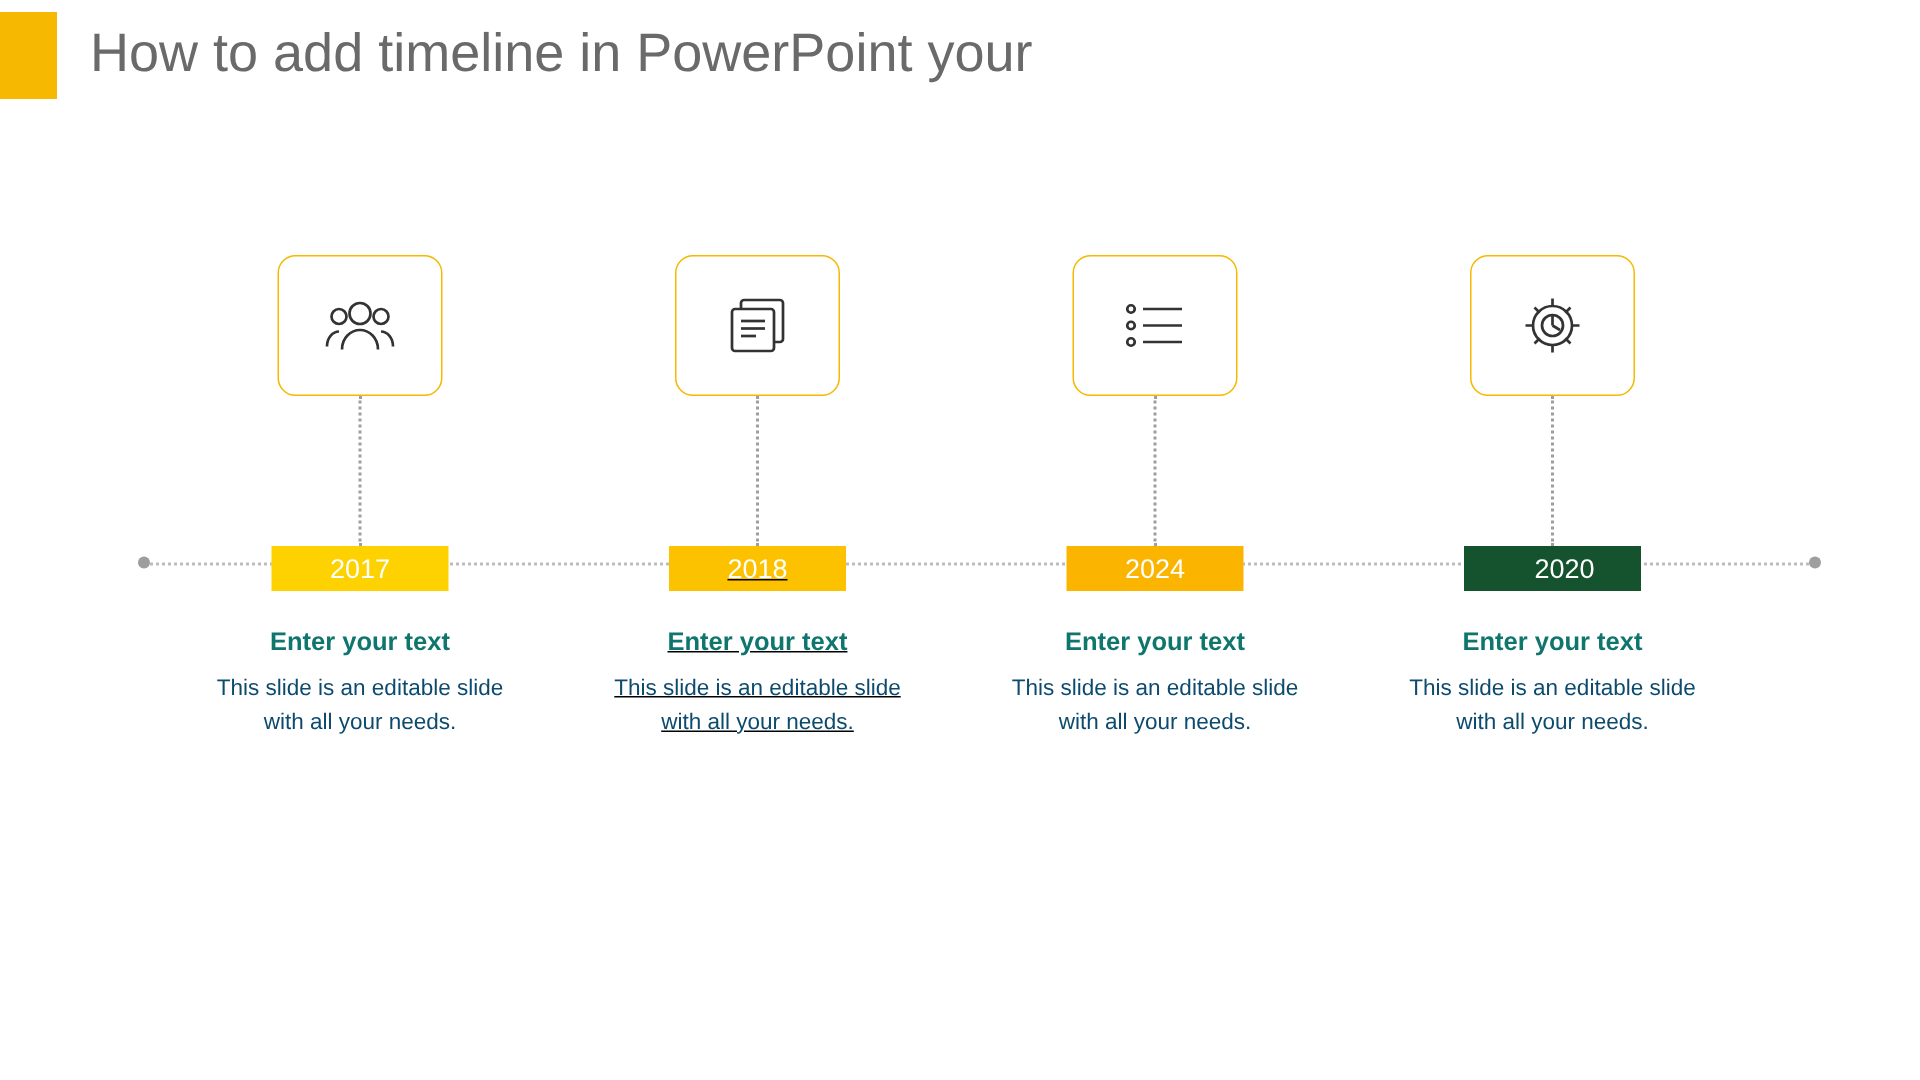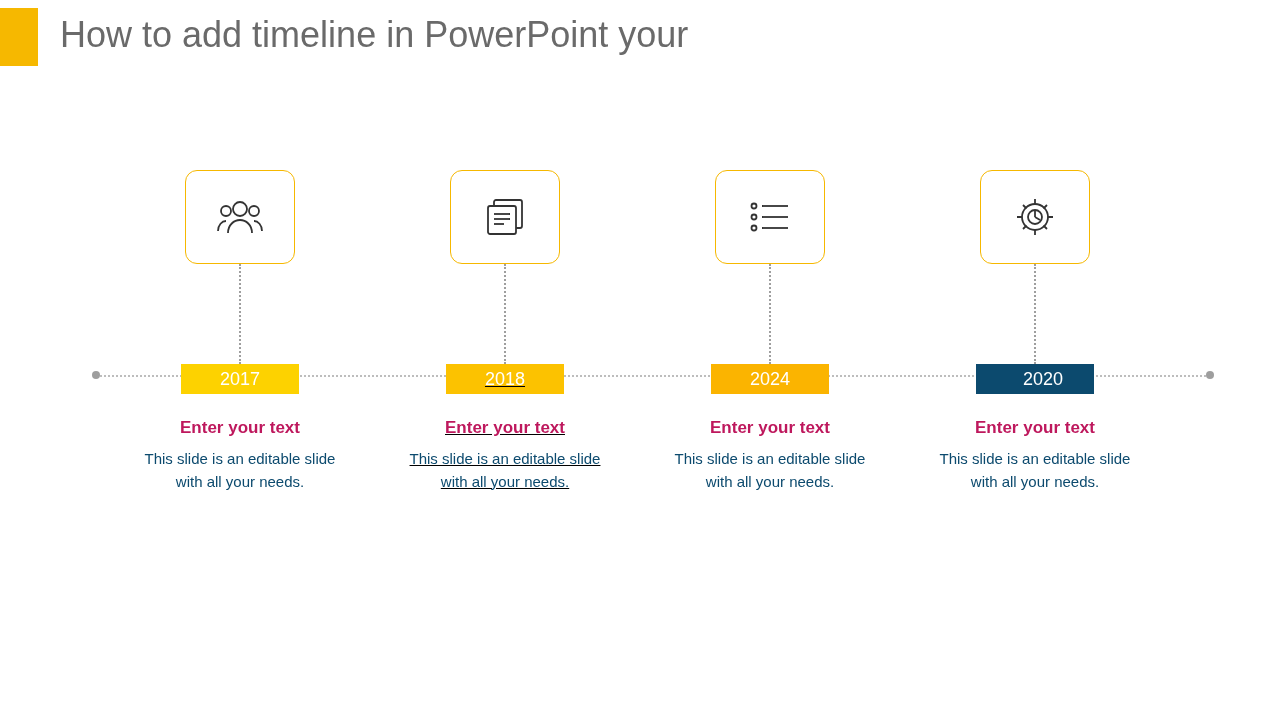--- a/index.html
+++ b/index.html
@@ -81,25 +81,25 @@
       line-height: 30px;
       margin: 0 auto;
       color: #fff;
       font-size: 18px;
       font-weight: 500;
       text-align: center;
     }
     .year-c0 { background: #fdd200; }
     .year-c1 { background: #fcc200; }
     .year-c2 { background: #fbb400; }
-    .year-c3 { background: #0c4a6e; padding-left: 16px; }
+    .year-c3 { background: #14532d; padding-left: 16px; }
 
     .subhead {
       margin-top: 24px;
-      color: #be185d;
+      color: #0f766e;
       font-weight: 600;
       font-size: 17px;
     }
     .body {
       margin-top: 10px;
       color: #0c4a6e;
       font-size: 15px;
       line-height: 1.5;
       padding: 0 10px;
     }

